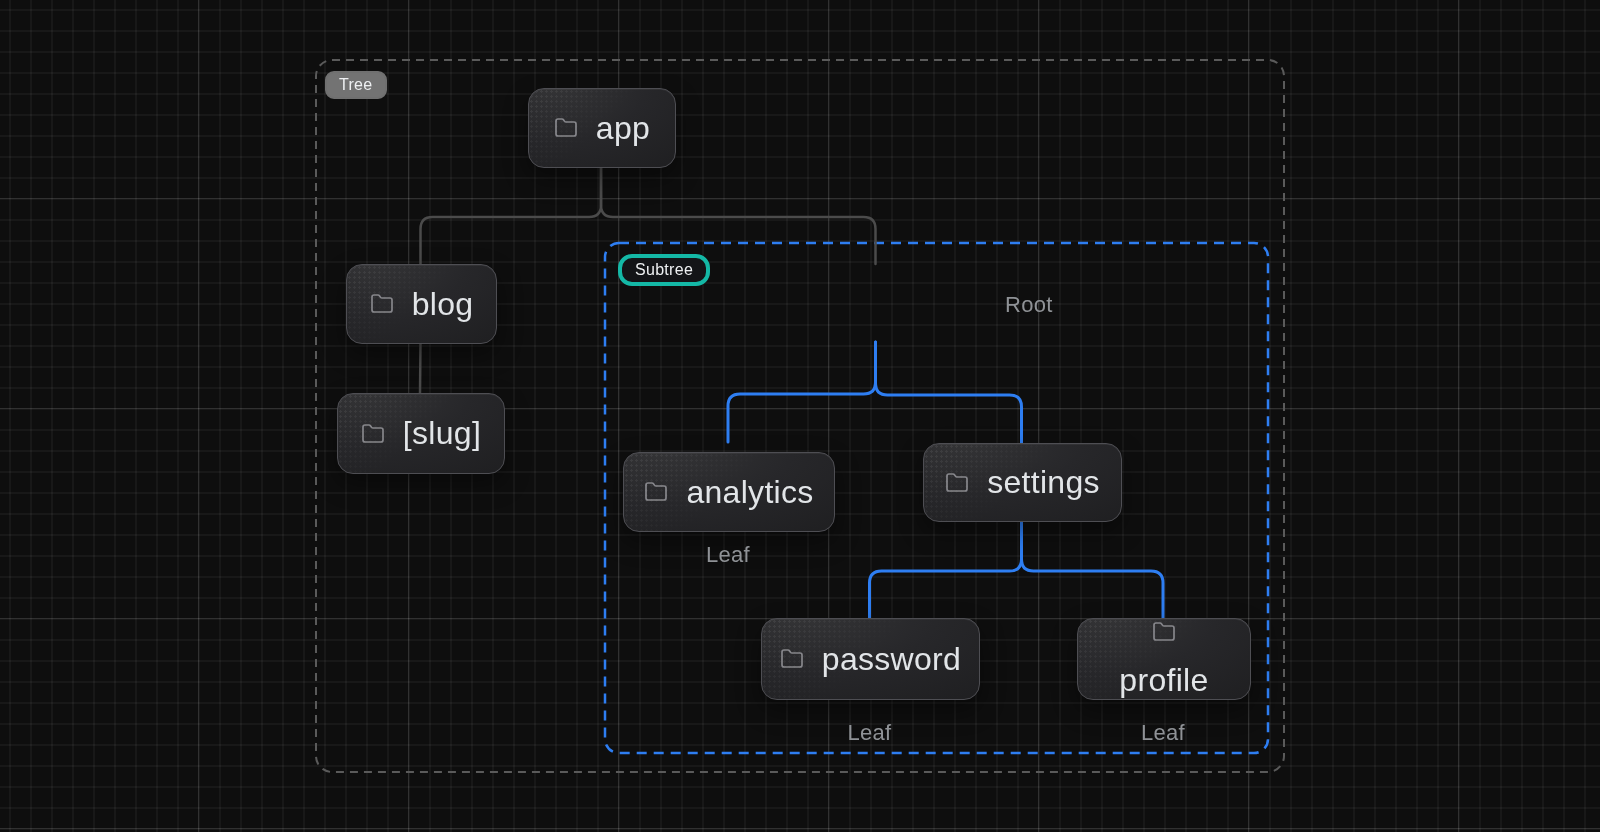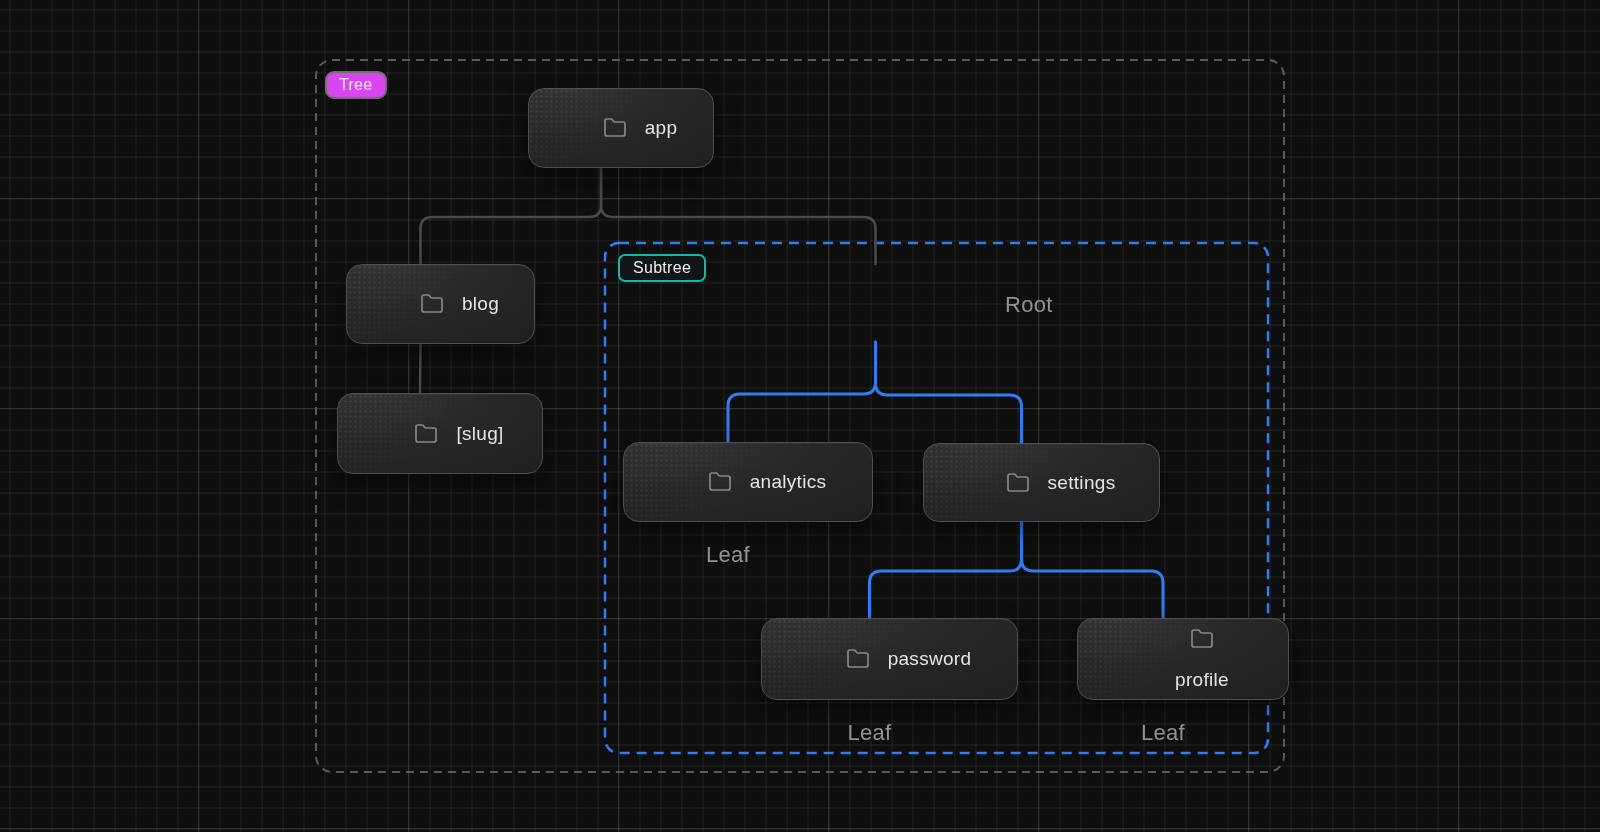--- a/index.html
+++ b/index.html
@@ -16,38 +16,38 @@
     background-position:-12px -12px;
   }
   #stage{position:absolute;inset:0;}
   svg#edge-layer{position:absolute;inset:0;pointer-events:none;}
 
   .node{
     position:absolute;display:flex;align-items:center;justify-content:center;gap:18px;
     background:radial-gradient(130% 150% at 18% -5%, #343436 0%, #27272a 48%, #1e1e20 100%);
     border:1px solid #4e4e53;border-radius:16px;
     box-shadow:0 10px 24px rgba(0,0,0,0.38), inset 0 1px 0 rgba(255,255,255,0.05);
-    color:#e2e5e8;font-size:19px;letter-spacing:0.3px;cursor:default;padding-left:38px;
+    color:#e2e5e8;font-size:32px;letter-spacing:0.3px;cursor:default;
   }
   .node::before{
     content:'';position:absolute;inset:0;border-radius:inherit;pointer-events:none;
     background-image:radial-gradient(rgba(255,255,255,0.08) 1px, transparent 1.3px);
     background-size:5px 5px;
     -webkit-mask-image:linear-gradient(135deg,#000 0%,transparent 52%);
             mask-image:linear-gradient(135deg,#000 0%,transparent 52%);
   }
   .node .folder{flex:0 0 auto;display:block;}
   .node .lbl{position:relative;}
 
   .badge{
     position:absolute;display:inline-flex;align-items:center;justify-content:center;
     font-size:16px;color:#eef0f2;letter-spacing:0.3px;white-space:nowrap;
   }
-  .badge.gray{border:2px solid #707070;background:#d946ef;border-radius:9px;padding:3px 12px;}
-  .badge.blue{border:2px solid #14b8a6;background:#131417;border-radius:7px;padding:3px 13px;}
+  .badge.gray{border:2px solid #707070;background:#737373;border-radius:9px;padding:3px 12px;}
+  .badge.blue{border:4px solid #14b8a6;background:#131417;border-radius:14px;padding:3px 13px;}
 
   .annotation{
     position:absolute;font-size:22px;color:#8f9296;letter-spacing:0.3px;
     white-space:nowrap;pointer-events:none;
   }
 </style>
 </head>
 <body>
 
 <div id="stage">
@@ -78,21 +78,21 @@
       </svg>
       <span class="lbl">[slug]</span>
     </div>
     <div class="node" style="left: 346px; top: 264px; width: 149px; height: 78px;">
       <svg class="folder" viewBox="0 0 24 24" width="24" height="24">
         <path d="M20 20a2 2 0 0 0 2-2V8a2 2 0 0 0-2-2h-7.9a2 2 0 0 1-1.69-.9L9.6 3.9A2 2 0 0 0 7.93 3H4a2 2 0 0 0-2 2v13a2 2 0 0 0 2 2Z" fill="none" stroke="#86868b" stroke-width="1.7" stroke-linejoin="round"></path>
       </svg>
       <span class="lbl">blog</span>
     </div>
     <div class="annotation" style="left: 1005px; top: 292px;">Root</div>
-    <div class="node" style="left: 623px; top: 442px; width: 210px; height: 78px;">
+    <div class="node" style="left: 623px; top: 452px; width: 210px; height: 78px;">
       <svg class="folder" viewBox="0 0 24 24" width="24" height="24">
         <path d="M20 20a2 2 0 0 0 2-2V8a2 2 0 0 0-2-2h-7.9a2 2 0 0 1-1.69-.9L9.6 3.9A2 2 0 0 0 7.93 3H4a2 2 0 0 0-2 2v13a2 2 0 0 0 2 2Z" fill="none" stroke="#86868b" stroke-width="1.7" stroke-linejoin="round"></path>
       </svg>
       <span class="lbl">analytics</span>
     </div>
     <div class="annotation" style="left: 668px; width: 120px; text-align: center; top: 542px;">Leaf</div>
     <div class="node" style="left: 761px; top: 618px; width: 217px; height: 80px;">
       <svg class="folder" viewBox="0 0 24 24" width="24" height="24">
         <path d="M20 20a2 2 0 0 0 2-2V8a2 2 0 0 0-2-2h-7.9a2 2 0 0 1-1.69-.9L9.6 3.9A2 2 0 0 0 7.93 3H4a2 2 0 0 0-2 2v13a2 2 0 0 0 2 2Z" fill="none" stroke="#86868b" stroke-width="1.7" stroke-linejoin="round"></path>
       </svg>

